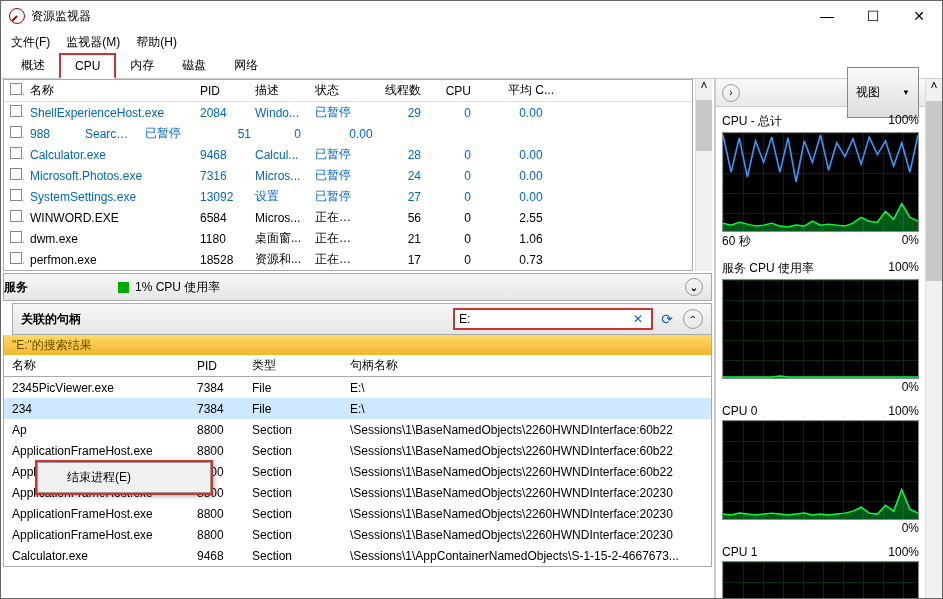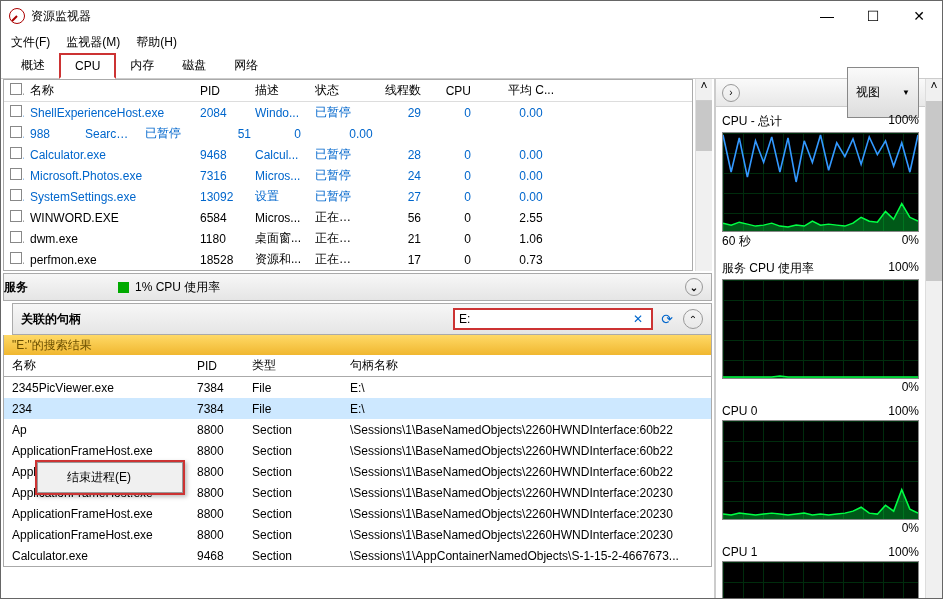--- a/index.html
+++ b/index.html
@@ -61,21 +61,21 @@
 .search-res { background: linear-gradient(#ffd966,#f0b730); height:20px; margin:0 2px; padding:2px 8px; border-left:1px solid #aaa;border-right:1px solid #aaa; color:#6b4f00;}
 
 .hcols{ display:flex; height:22px; align-items:center; background:#fff; border:1px solid #aaa; border-top:none; margin:0 2px;}
 .hcols>div,.hrow>div{ padding:0 8px; white-space:nowrap; overflow:hidden;}
 .h-name{width:185px;} .h-pid{width:55px;} .h-type{width:98px;} .h-hn{flex:1;}
 .htable{ border:1px solid #aaa; border-top:none; margin:0 2px; overflow:hidden;}
 .hrow{ display:flex; height:21px; align-items:center;}
 .hrow.sel{ background:#cde8ff;}
 
 
-.ctx{ position:absolute; left:34px; top:381px; background:#f0f0f0; border:1px solid #999; box-shadow:2px 2px 4px rgba(0,0,0,0.25); width:150px; padding:2px; border-right:2px solid #c33; border-bottom:2px solid #c33; border-top:2px solid #c33; border-left:2px solid #c33; outline:1px solid #999; outline-offset:-3px; }
+.ctx{ position:absolute; left:34px; top:381px; background:#f0f0f0; border:1px solid #999; box-shadow:2px 2px 4px rgba(0,0,0,0.25); width:178px; padding:2px; border-right:2px solid #c33; border-bottom:2px solid #c33; border-top:2px solid #c33; border-left:2px solid #c33; outline:1px solid #999; outline-offset:-3px; }
 .ctx-item{ padding:5px 12px 5px 28px; cursor:default;}
 
 
 .right-hdr{ height:28px; border-bottom:1px solid #ccc; display:flex; align-items:center; padding:0 6px; background:linear-gradient(#fafafa,#e8e8e8);}
 .right-hdr .btn{ border:1px solid #999; border-radius:50%; width:18px;height:18px;display:flex;align-items:center;justify-content:center; font-size:10px;}
 .right-hdr .view{ margin-left:auto; border:1px solid #888; padding:16px 8px; background:linear-gradient(#fafafa,#ddd); display:flex; align-items:center; gap:22px;}
 .right-hdr .view::after{content:"▼"; font-size:8px;}
 .charts{ overflow-y:auto; flex:1; padding:4px 6px;}
 .chart-block{ margin-bottom:4px;}
 .chart-title{ display:flex; justify-content:space-between; font-size:11px; padding:2px 0;}

